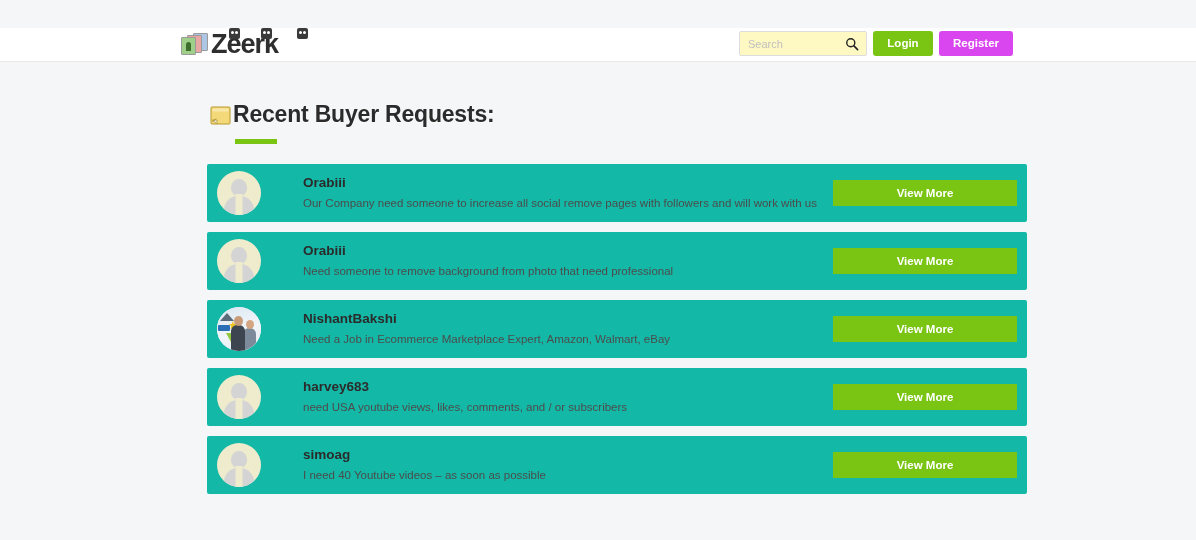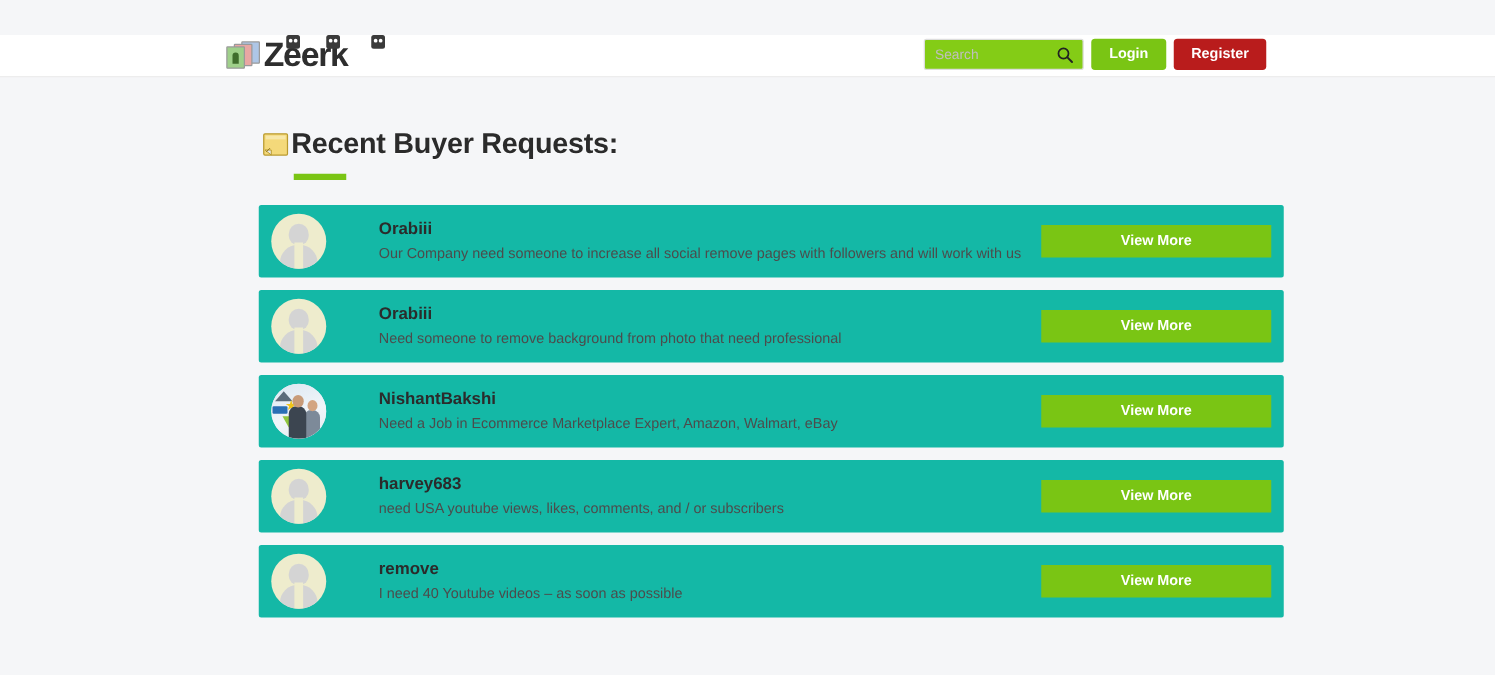--- a/index.html
+++ b/index.html
@@ -107,21 +107,21 @@
     right: 183px;
     top: 3px;
     display: flex;
     align-items: center;
   }
 
   .search-box {
     position: relative;
     width: 128px;
     height: 25px;
-    background: #84cc16;
+    background: #fef9c3;
     border: 1px solid #dddddd;
     border-radius: 2px;
     display: flex;
     align-items: center;
   }
   .search-input {
     border: 0;
     outline: 0;
     background: transparent;
     font-family: "Liberation Sans", sans-serif;
@@ -154,21 +154,21 @@
     cursor: pointer;
     line-height: 25px;
     padding: 0;
   }
   .btn-login {
     background: #7ac514;
     width: 60px;
     margin-left: 6px;
   }
   .btn-register {
-    background: #b91c1c;
+    background: #d946ef;
     width: 74px;
     margin-left: 6px;
   }
 
   
   .page {
     position: relative;
     width: 1196px;
     height: 506px;
     background: #f5f6f8;
@@ -487,21 +487,21 @@
         <button class="view-more">View More</button>
       </div>
 
       <div class="request-card">
         <div class="avatar placeholder">
           <span class="body"></span>
             <span class="neck"></span>
             <span class="head"></span>
         </div>
         <div class="card-body">
-          <div class="card-user">remove</div>
+          <div class="card-user">simoag</div>
           <div class="card-desc">I need 40 Youtube videos – as soon as possible</div>
         </div>
         <button class="view-more">View More</button>
       </div>
 
     </div>
   </div>
 </main>
 
 </body></html>

